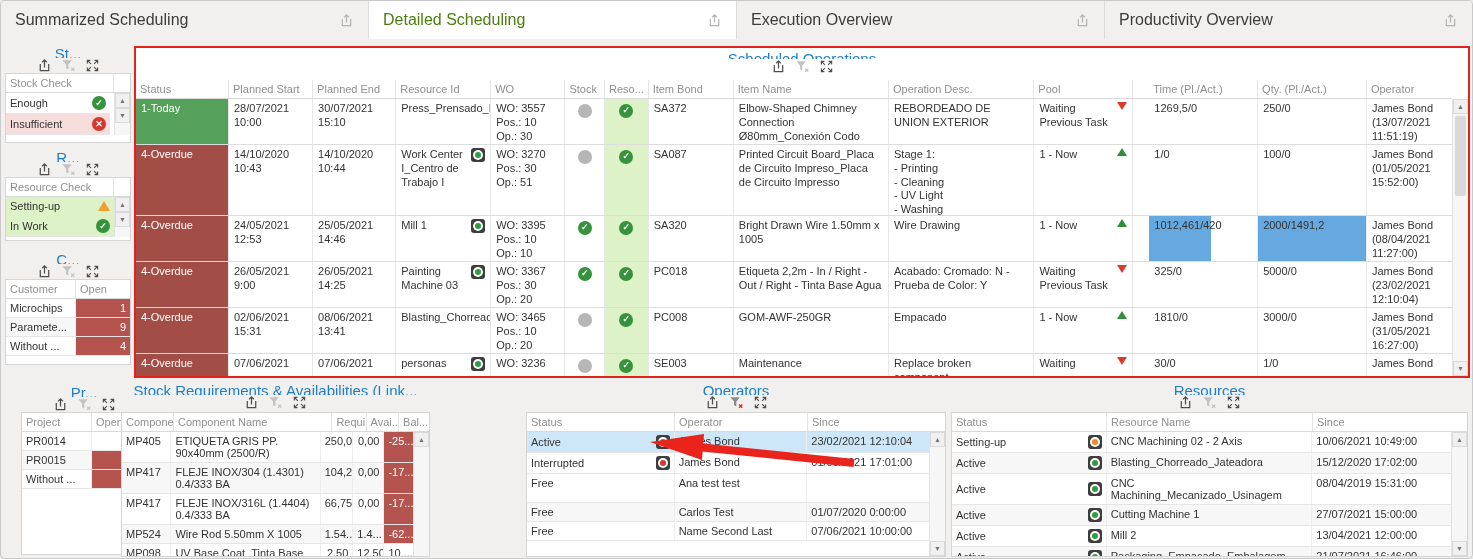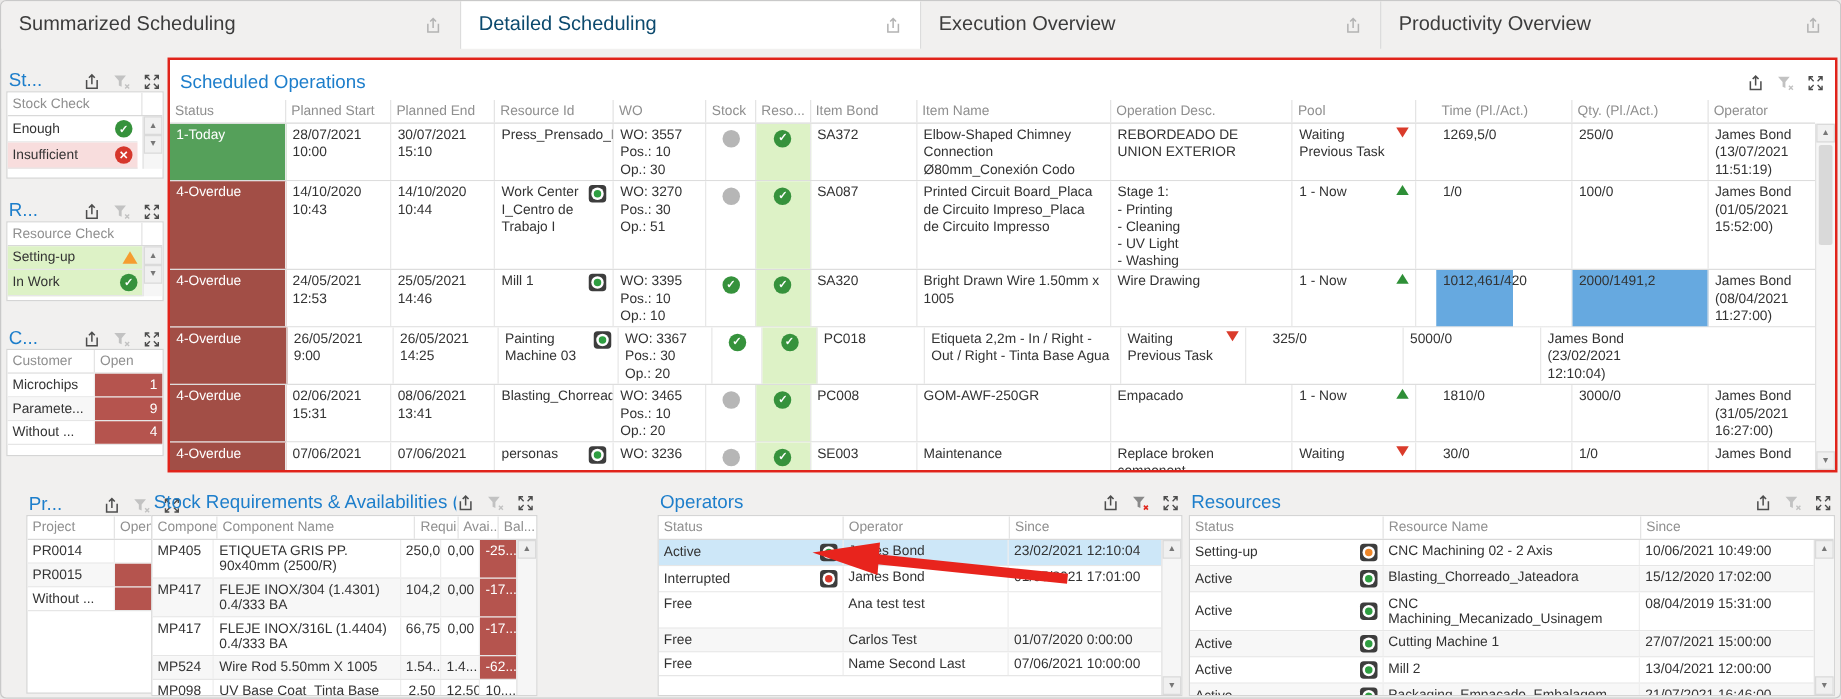--- a/index.html
+++ b/index.html
@@ -3,25 +3,25 @@
 <meta charset="utf-8">
 <style>
   html,body{margin:0;padding:0;background:#e9e8e7;}
   *{box-sizing:border-box;}
   .app{position:relative;width:1473px;height:559px;background:#f1f0ef;border:1px solid #c9c9c9;border-radius:5px;overflow:hidden;font-family:"Liberation Sans",sans-serif;color:#333;}
 
   
   .tabs{position:absolute;left:0;top:0;right:0;height:38px;display:flex;background:#f1f0ef;}
   .tab{flex:1;display:flex;align-items:center;justify-content:space-between;padding:0 14px;border-right:1px solid #dcdcdc;font-size:16px;color:#3c3c3c;cursor:default;}
   .tab:last-child{border-right:none;}
-  .tab.active{background:#fff;color:#0c4a6e;}
+  .tab.active{background:#fff;color:#4d7c0f;}
   .tab .ic{color:#b3b3b3;}
 
   
-  .phead{display:flex;align-items:flex-end;justify-content:space-between;height:28px;padding:0 2px;}
+  .phead{display:flex;align-items:center;justify-content:space-between;height:28px;padding:0 2px;flex-direction:column;}
   .ptitle{color:#1d7ecb;font-size:15px;white-space:nowrap;overflow:hidden;}
   .picons{display:flex;gap:9px;align-items:center;}
   .ic{width:15px;height:15px;display:inline-block;flex:none;}
   .ic.dark{color:#4d4d4d;}
   .ic.light{color:#c2c2c2;}
   .pbody{background:#fff;border:1px solid #d5d5d5;overflow:hidden;position:relative;}
 
   
   .ghead{display:flex;color:#8f8f8f;font-size:11px;border-bottom:1px solid #d9d9d9;background:#fff;}
   .ghead>div{padding:3px 4px;border-right:1px solid #e4e4e4;overflow:hidden;white-space:nowrap;}
@@ -432,20 +432,21 @@
 Pos.: 30
 Op.: 20</div>
         <div class="c6 ctr">
             <span class="circ ok"></span>
           </div>
         <div class="c7 ctr reso">
             <span class="circ ok"></span>
           </div>
         <div class="c8">PC018</div>
         <div class="c9">Etiqueta 2,2m - In / Right - Out / Right - Tinta Base Agua</div>
+        <div class="c10">Acabado: Cromado: N - Prueba de Color: Y</div>
         <div class="c11 poolcell">
             <span>Waiting Previous Task</span>
             <span class="tri down"></span>
           </div>
         <div class="c12">325/0</div>
         <div class="c13">5000/0</div>
         <div class="c14" style="border-right:none">James Bond (23/02/2021 12:10:04)</div>
       </div>
 
       <div class="orow" style="height:46px">

